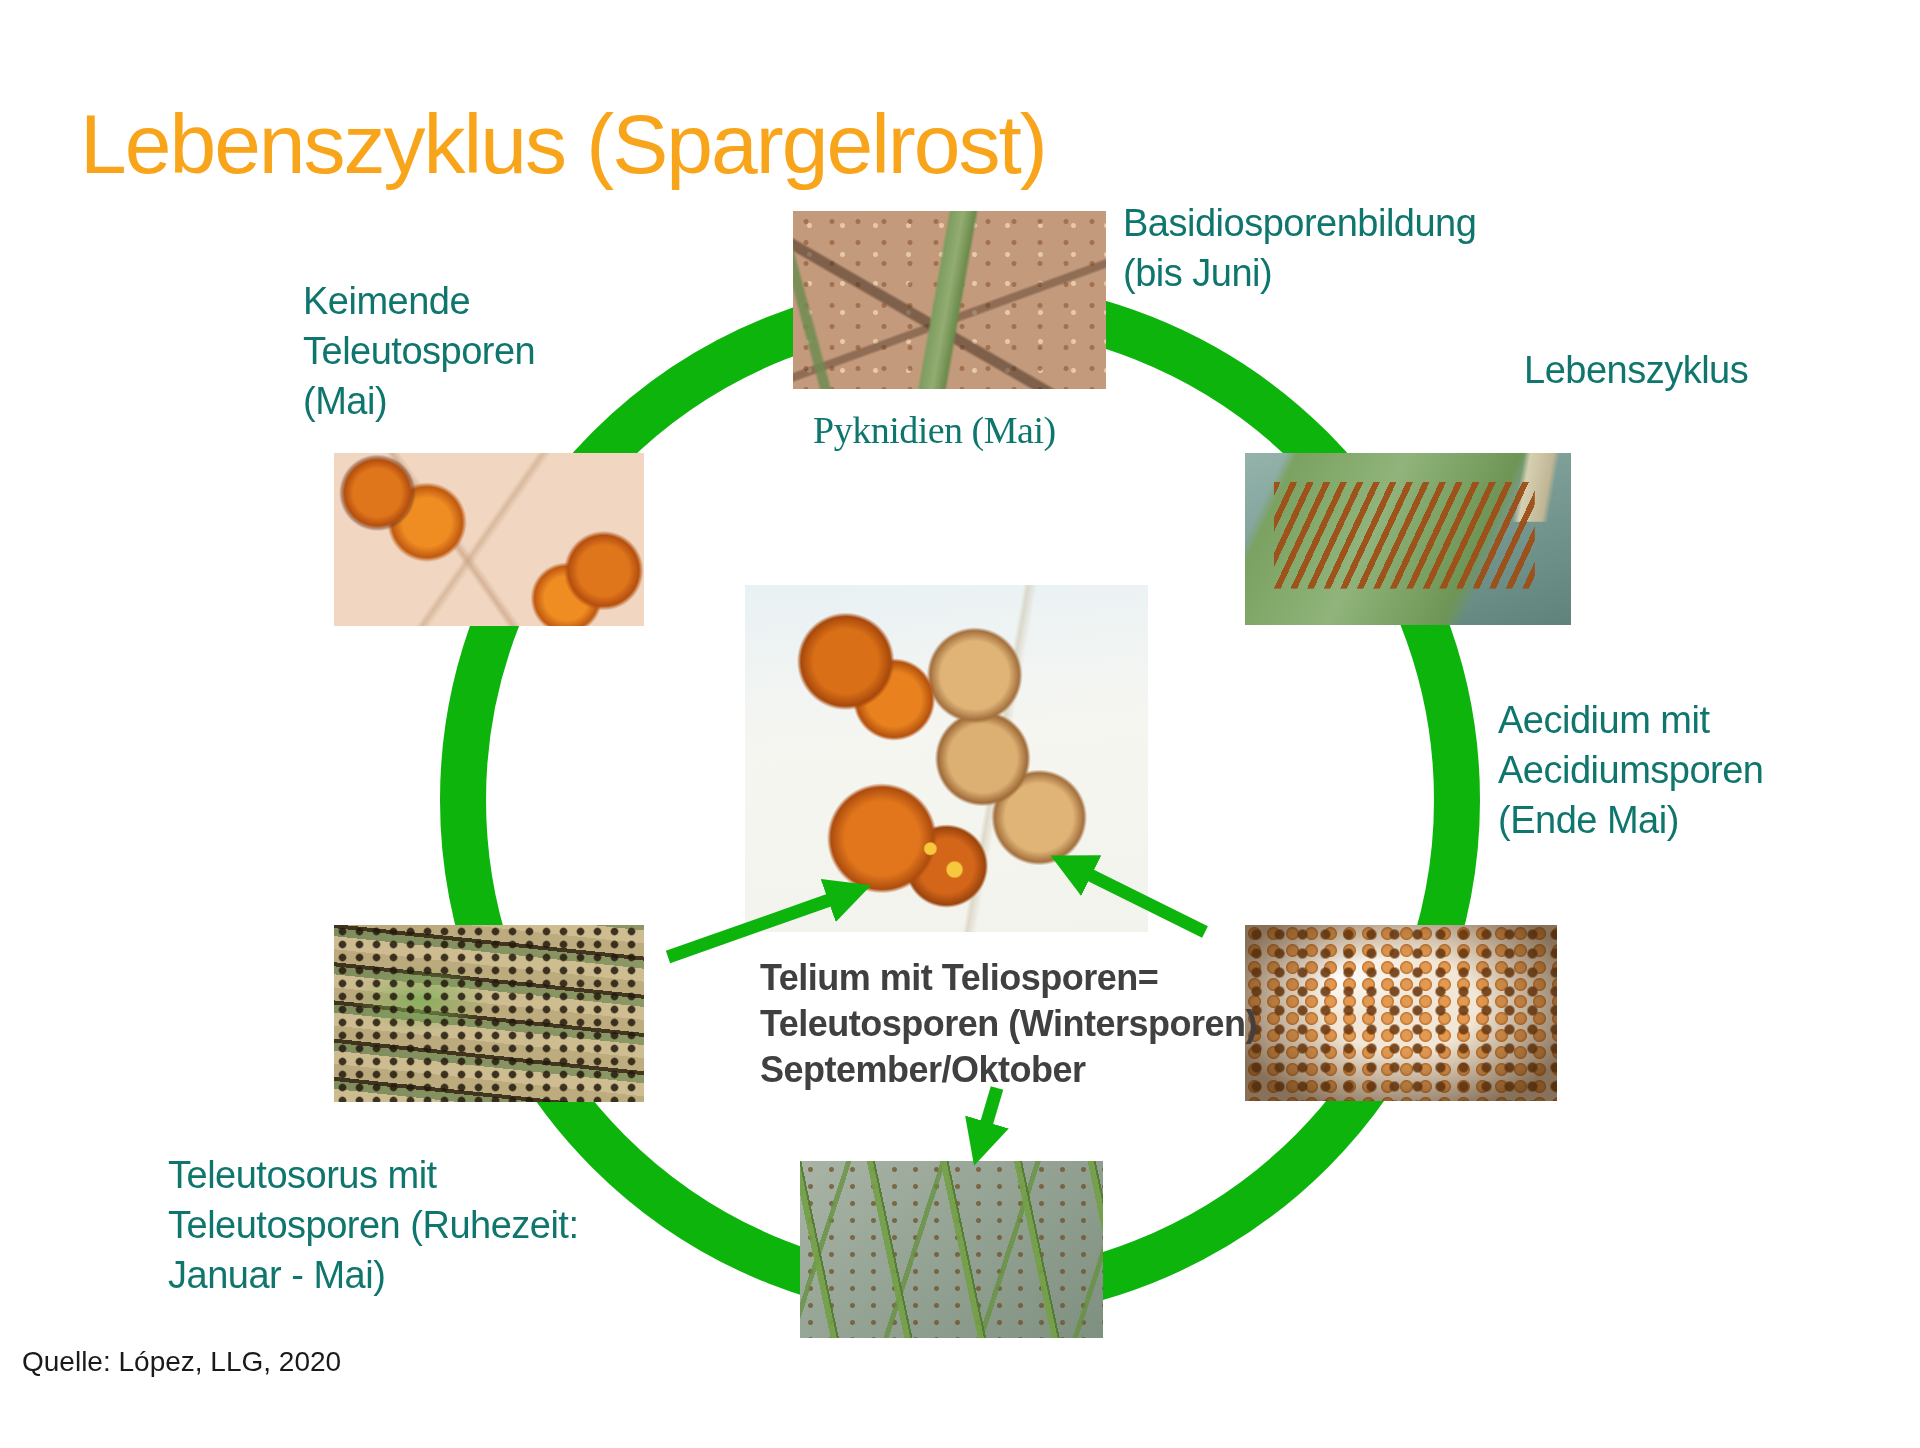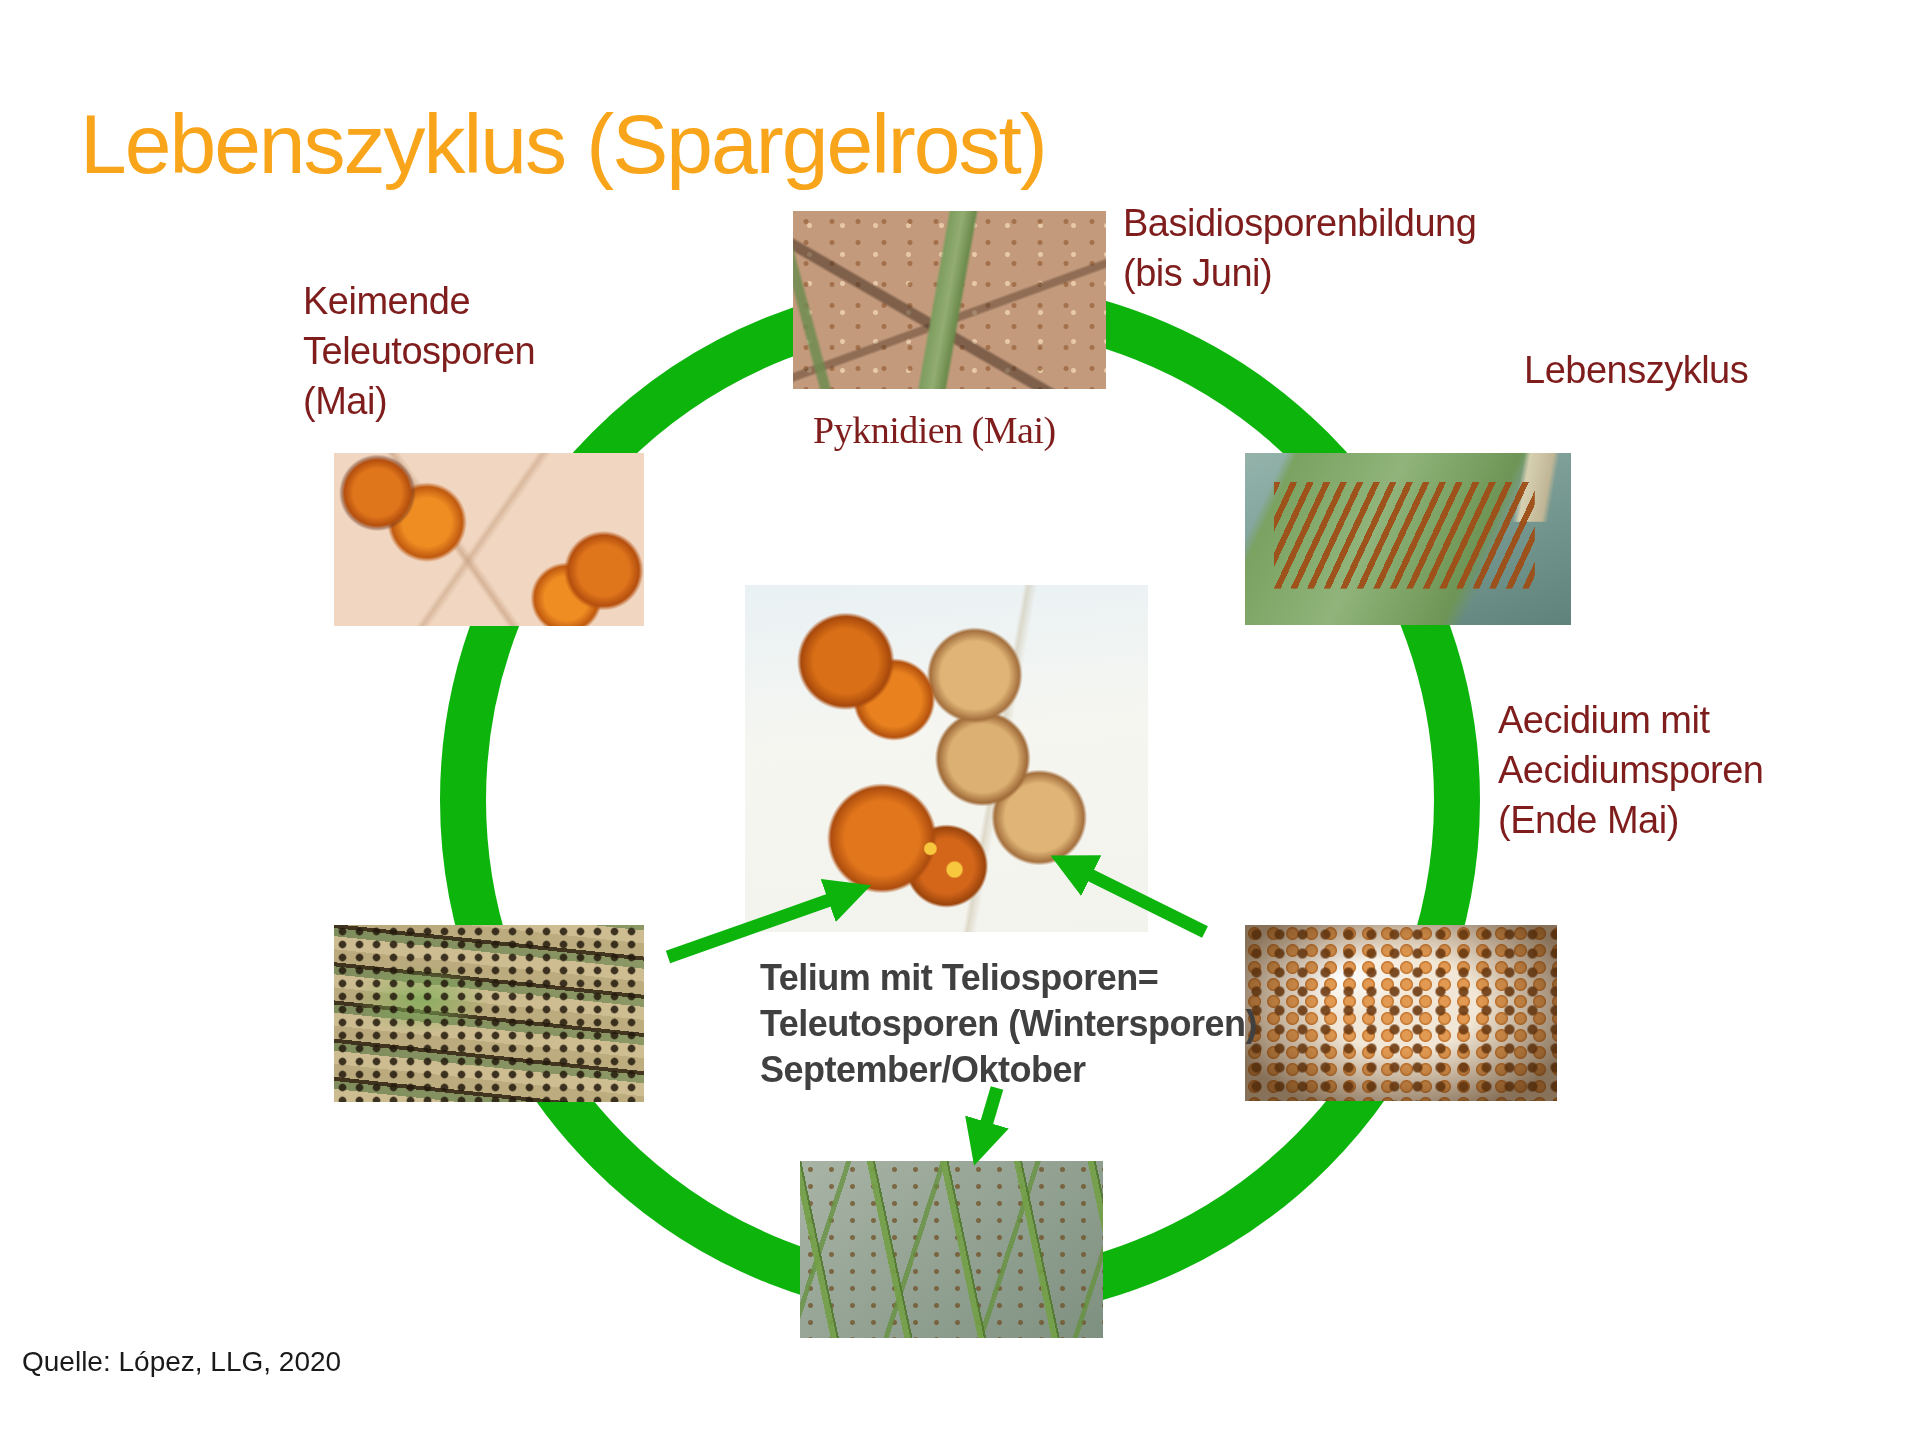--- a/index.html
+++ b/index.html
@@ -2,21 +2,21 @@
 <html><head>
 <meta charset="utf-8">
 <style>
   html,body{margin:0;padding:0;background:#ffffff;}
   body{font-family:"Liberation Sans","DejaVu Sans",sans-serif;}
   .slide{position:relative;width:1920px;height:1448px;background:#ffffff;overflow:hidden;}
 
   .title{position:absolute;left:80px;top:40px;font-size:84px;letter-spacing:-2px;
          color:#F9A51B;font-weight:normal;white-space:nowrap;}
 
-  .lbl{position:absolute;color:#7f1d1d;font-size:38px;line-height:50px;
+  .lbl{position:absolute;color:#0f766e;font-size:38px;line-height:50px;
        letter-spacing:-0.5px;white-space:pre-line;}
   .caption{position:absolute;color:#404040;font-size:36px;line-height:46px;
        font-weight:bold;letter-spacing:-0.5px;white-space:pre-line;}
   .source{position:absolute;left:22px;top:1346px;color:#1a1a1a;font-size:28px;}
 
   svg.ring,svg.arrows{position:absolute;left:0;top:0;}
   svg.ring{z-index:1;}
   .photo{position:absolute;z-index:2;filter:blur(0.4px);}
   svg.arrows{z-index:3;}
   .lbl,.caption,.title,.source{z-index:4;}
@@ -128,15 +128,18 @@
 Teleutosporen
 (Mai)</div>
   <div class="lbl" style="left:813px;top:405px;font-family:Liberation Serif, serif;">Pyknidien (Mai)</div>
   <div class="lbl" style="left:1524px;top:345px;">Lebenszyklus</div>
   <div class="lbl" style="left:1498px;top:695px;">Aecidium mit
 Aecidiumsporen
 (Ende Mai)</div>
   <div class="caption" style="left:760px;top:955px;">Telium mit Teliosporen=
 Teleutosporen (Wintersporen)
 September/Oktober</div>
+  <div class="lbl" style="left:168px;top:1150px;">Teleutosorus mit
+Teleutosporen (Ruhezeit:
+Januar - Mai)</div>
 
   <div class="source">Quelle: López, LLG, 2020</div>
 </div>
 
 </body></html>

